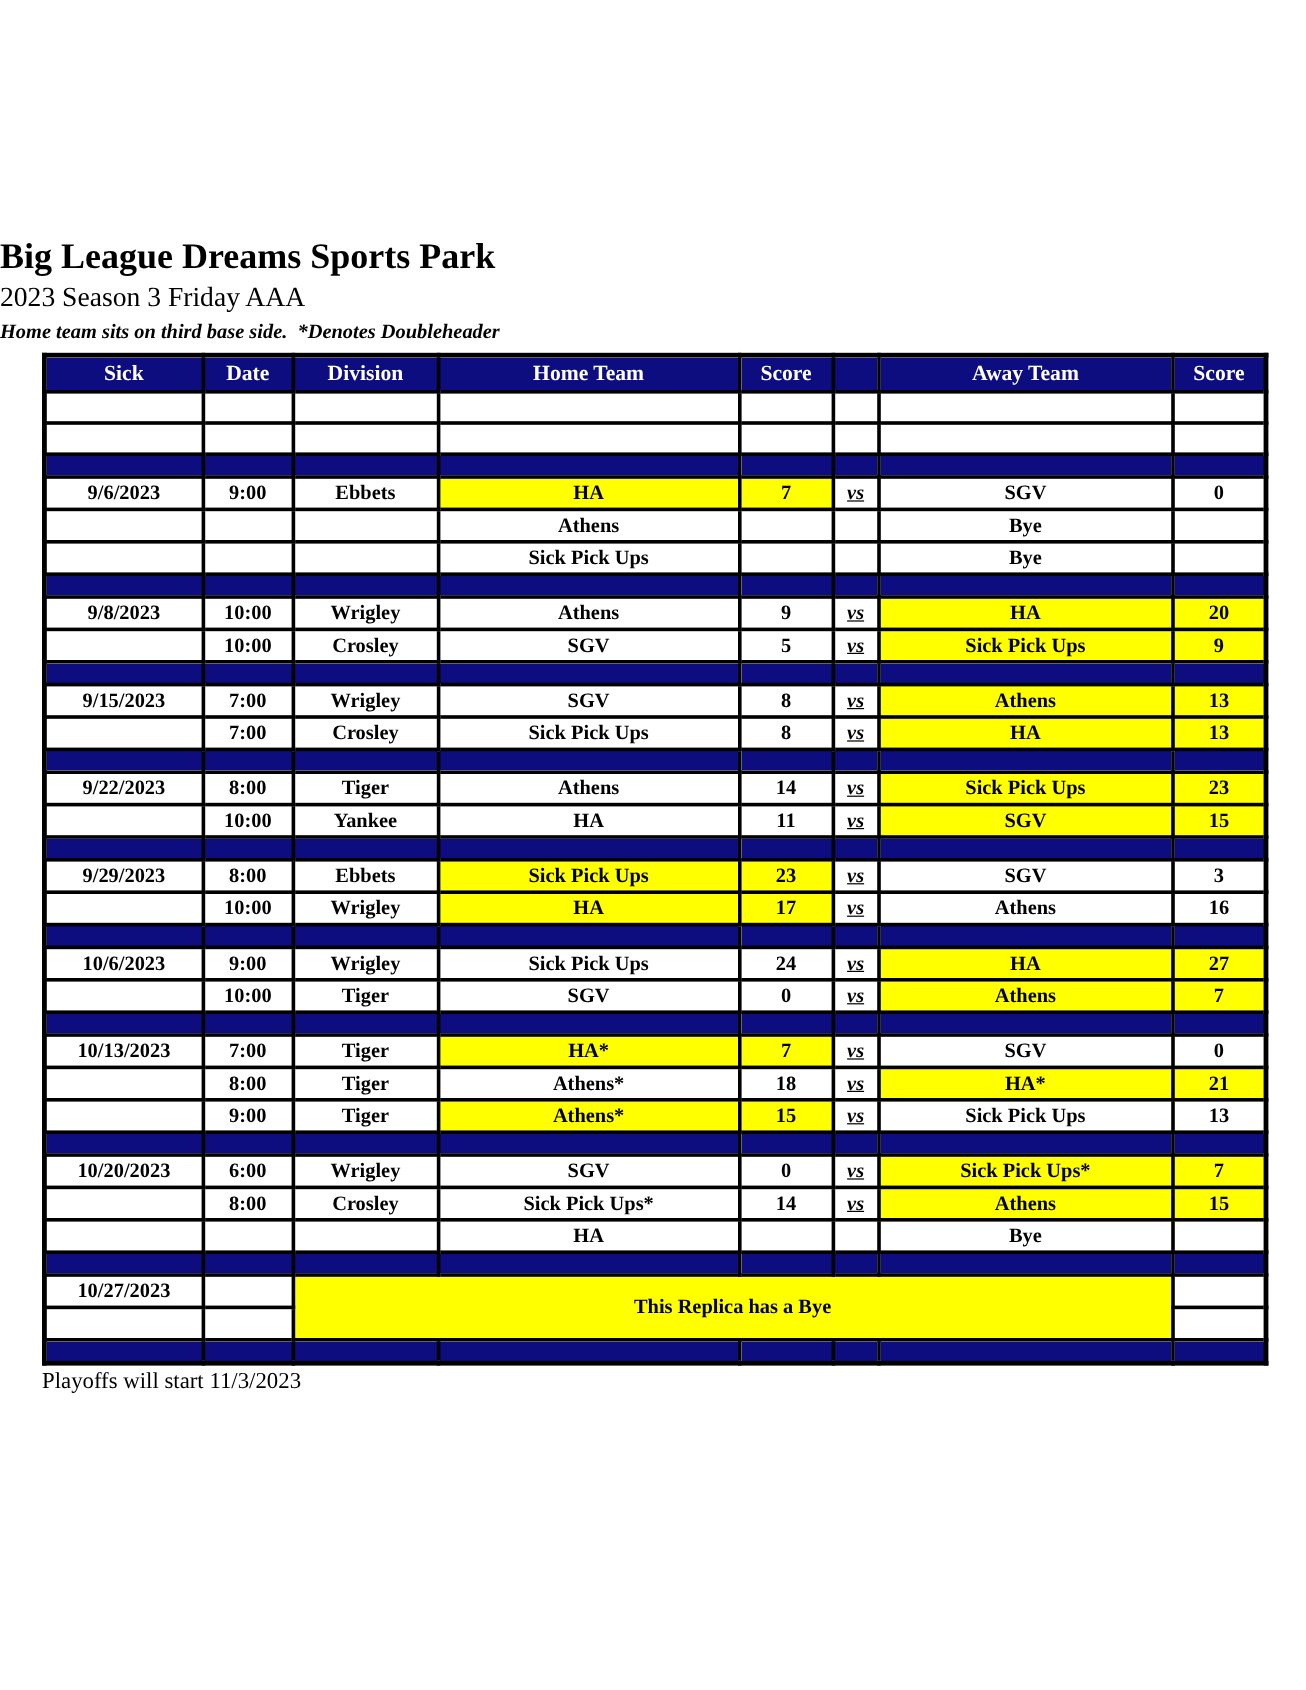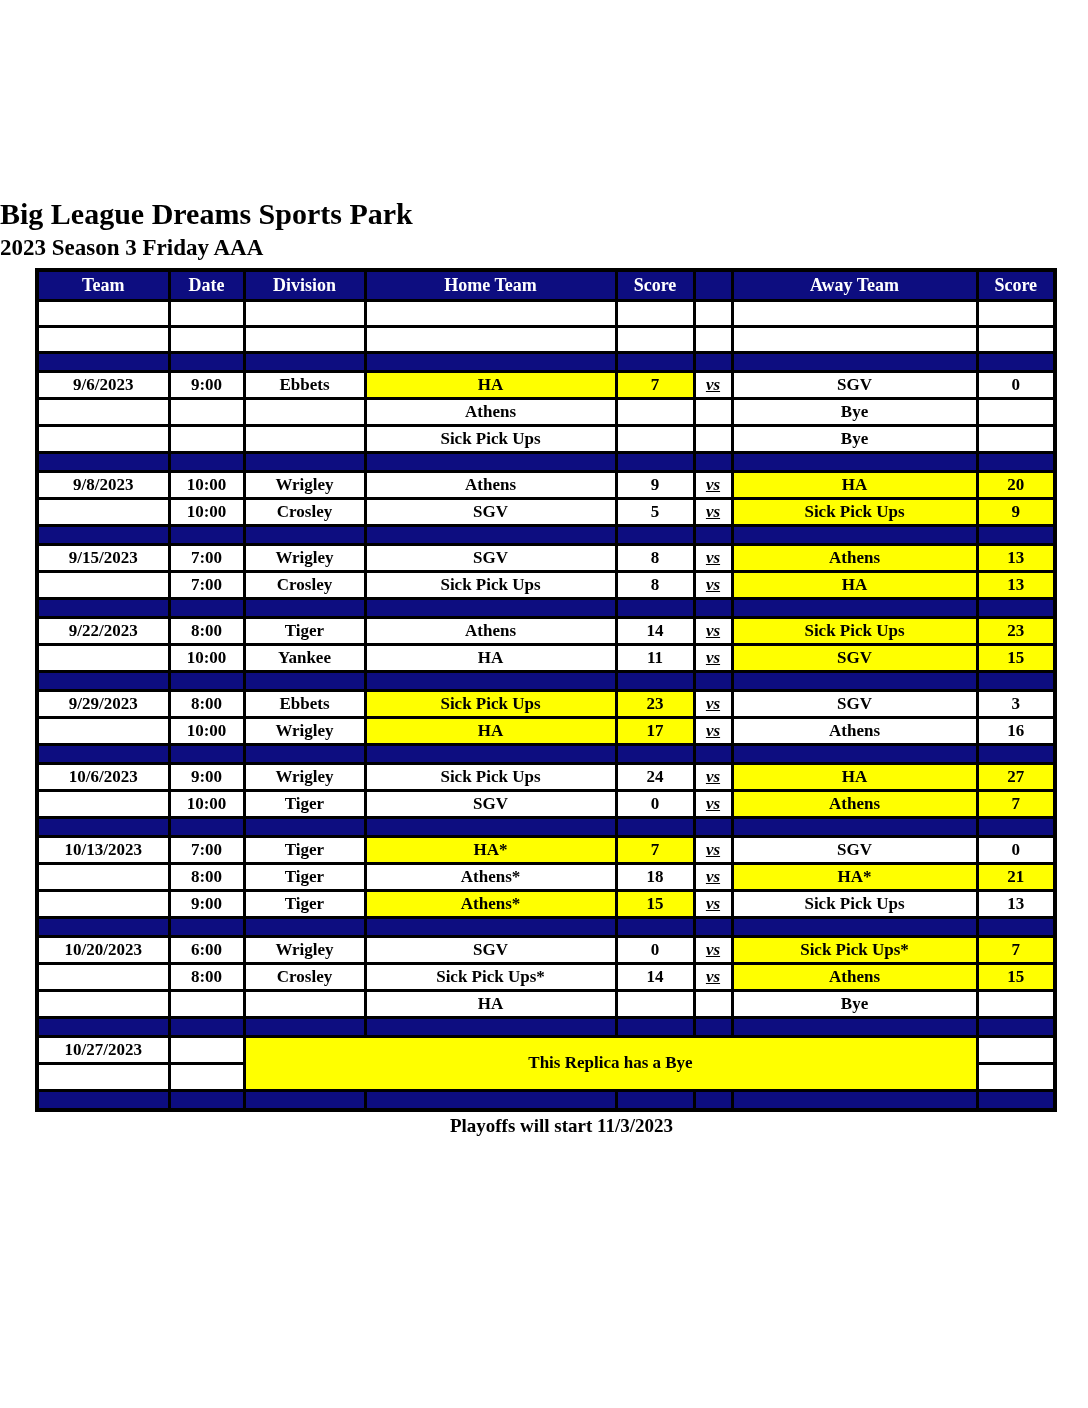--- a/index.html
+++ b/index.html
@@ -13,21 +13,21 @@
   }
   .doc-header { text-align: left; padding-top: 197px; }
   .title {
     font-size: 30px;
     font-weight: bold;
     color: #000000;
     line-height: 1.15;
   }
   .subtitle {
     font-size: 23px;
-    font-weight: bold;
+    font-weight: normal;
     color: #000000;
     margin-top: 3px;
   }
   .note {
     font-size: 17px;
     font-weight: bold;
     font-style: italic;
     color: #000000;
     margin-top: 6px;
     white-space: pre-wrap;
@@ -57,48 +57,48 @@
   }
   tr.blank td { height: 23px; background: #ffffff; }
   tr.game td, tr.bye td { height: 24px; background: #ffffff; }
   tr.sep td { height: 16px; background: var(--navy); }
   td.hl { background: var(--yellow) !important; }
   td.vs-cell { font-style: italic; font-size: 15px; text-decoration: underline; }
   td.division-cell { font-size: 18px; }
   .footer-note {
     margin: 3px 0 0 35px;
     font-size: 19px;
-    font-weight: bold;
+    font-weight: normal;
     color: #000000;
-    text-align: center;
   }
 </style>
 </head>
 <body>
 
 <div class="page">
   <div class="doc-header">
     <div class="title">Big League Dreams Sports Park</div>
     <div class="subtitle">2023 Season 3 Friday AAA</div>
+    <div class="note">Home team sits on third base side.  *Denotes Doubleheader</div>
   </div>
 
   <table class="schedule">
     <colgroup>
         <col style="width: 132px;">
         <col style="width: 75px;">
         <col style="width: 121px;">
         <col style="width: 251px;">
         <col style="width: 78px;">
         <col style="width: 38px;">
         <col style="width: 245px;">
         <col style="width: 78px;">
       </colgroup>
     <thead>
       <tr>
-          <th>Team</th>
+          <th>Sick</th>
           <th>Date</th>
           <th>Division</th>
           <th>Home Team</th>
           <th>Score</th>
           <th></th>
           <th>Away Team</th>
           <th>Score</th>
         </tr>
     </thead>
     <tbody>

